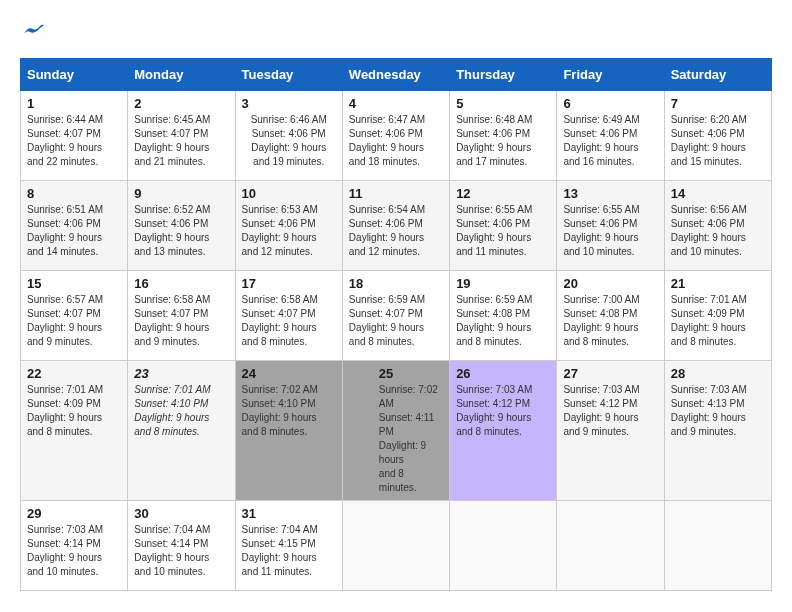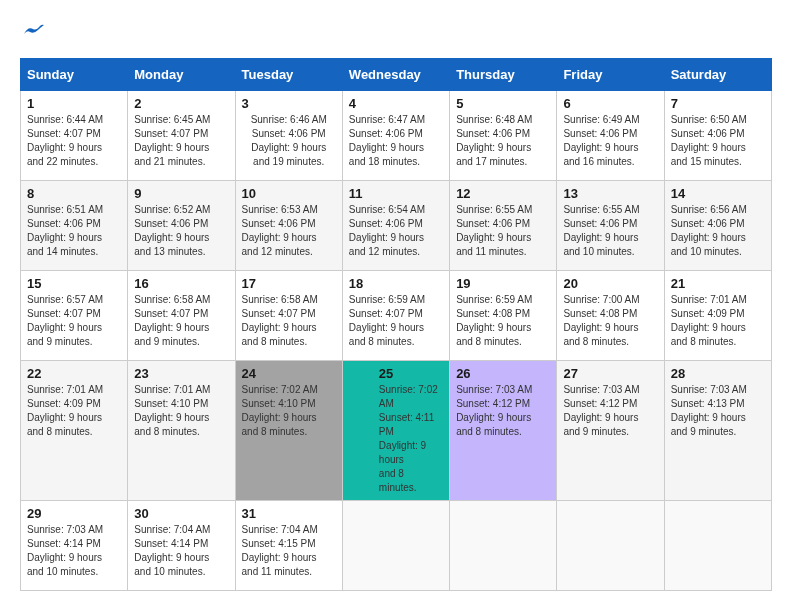--- a/index.html
+++ b/index.html
@@ -165,21 +165,21 @@
         </td>
         <td>
           <span class="day-number">6</span>
           <div class="day-info" style="white-space: pre-line;">Sunrise: 6:49 AM
 Sunset: 4:06 PM
 Daylight: 9 hours
 and 16 minutes.</div>
         </td>
         <td>
           <span class="day-number">7</span>
-          <div class="day-info" style="white-space: pre-line;">Sunrise: 6:50 AM
+          <div class="day-info" style="white-space: pre-line;">Sunrise: 6:20 AM
 Sunset: 4:06 PM
 Daylight: 9 hours
 and 15 minutes.</div>
         </td>
       </tr>
       <tr>
         <td style="background: rgb(245, 245, 245);">
           <span class="day-number">8</span>
           <div class="day-info" style="white-space: pre-line;">Sunrise: 6:51 AM
 Sunset: 4:06 PM
@@ -281,35 +281,35 @@
         </td>
       </tr>
       <tr>
         <td style="background: rgb(245, 245, 245);">
           <span class="day-number">22</span>
           <div class="day-info" style="white-space: pre-line;">Sunrise: 7:01 AM
 Sunset: 4:09 PM
 Daylight: 9 hours
 and 8 minutes.</div>
         </td>
-        <td style="background: rgb(245, 245, 245);">
+        <td style="background: rgb(245, 245, 245); font-style: italic;">
           <span class="day-number">23</span>
           <div class="day-info" style="white-space: pre-line;">Sunrise: 7:01 AM
 Sunset: 4:10 PM
 Daylight: 9 hours
 and 8 minutes.</div>
         </td>
         <td style="background: #a3a3a3;">
           <span class="day-number">24</span>
           <div class="day-info" style="white-space: pre-line;">Sunrise: 7:02 AM
 Sunset: 4:10 PM
 Daylight: 9 hours
 and 8 minutes.</div>
         </td>
-        <td style="background: #14b8a6; padding-left: 36px;">
+        <td style="background: #a3a3a3; padding-left: 36px;">
           <span class="day-number">25</span>
           <div class="day-info" style="white-space: pre-line;">Sunrise: 7:02 AM
 Sunset: 4:11 PM
 Daylight: 9 hours
 and 8 minutes.</div>
         </td>
         <td style="background: #c4b5fd;">
           <span class="day-number">26</span>
           <div class="day-info" style="white-space: pre-line;">Sunrise: 7:03 AM
 Sunset: 4:12 PM

